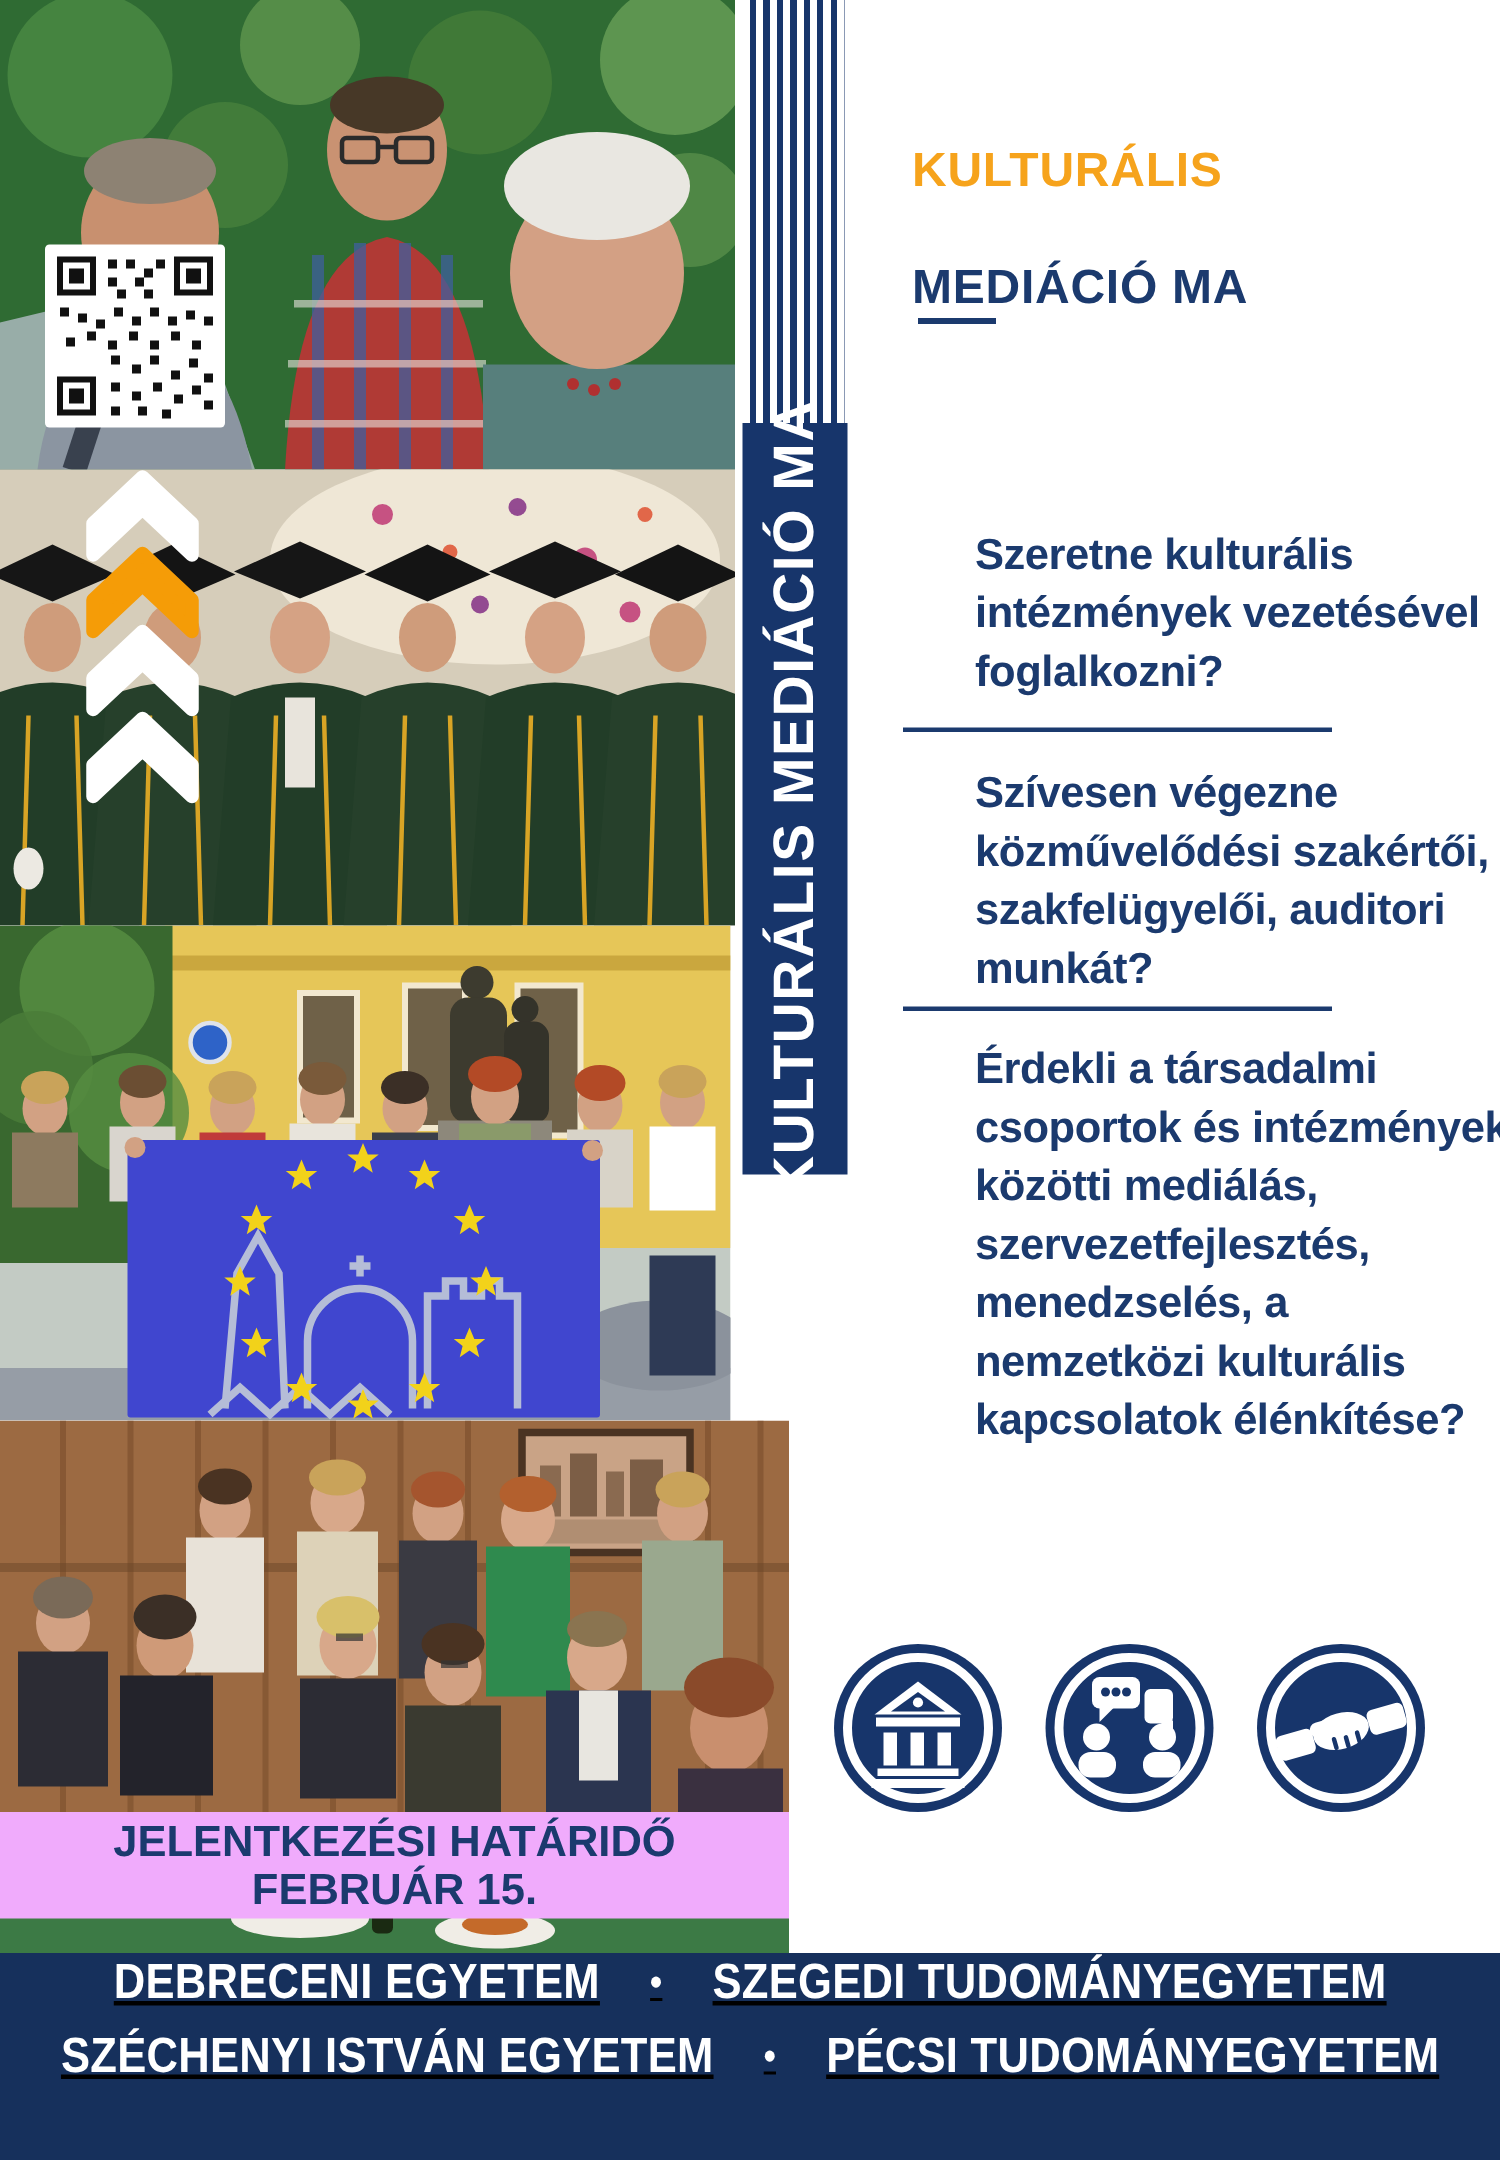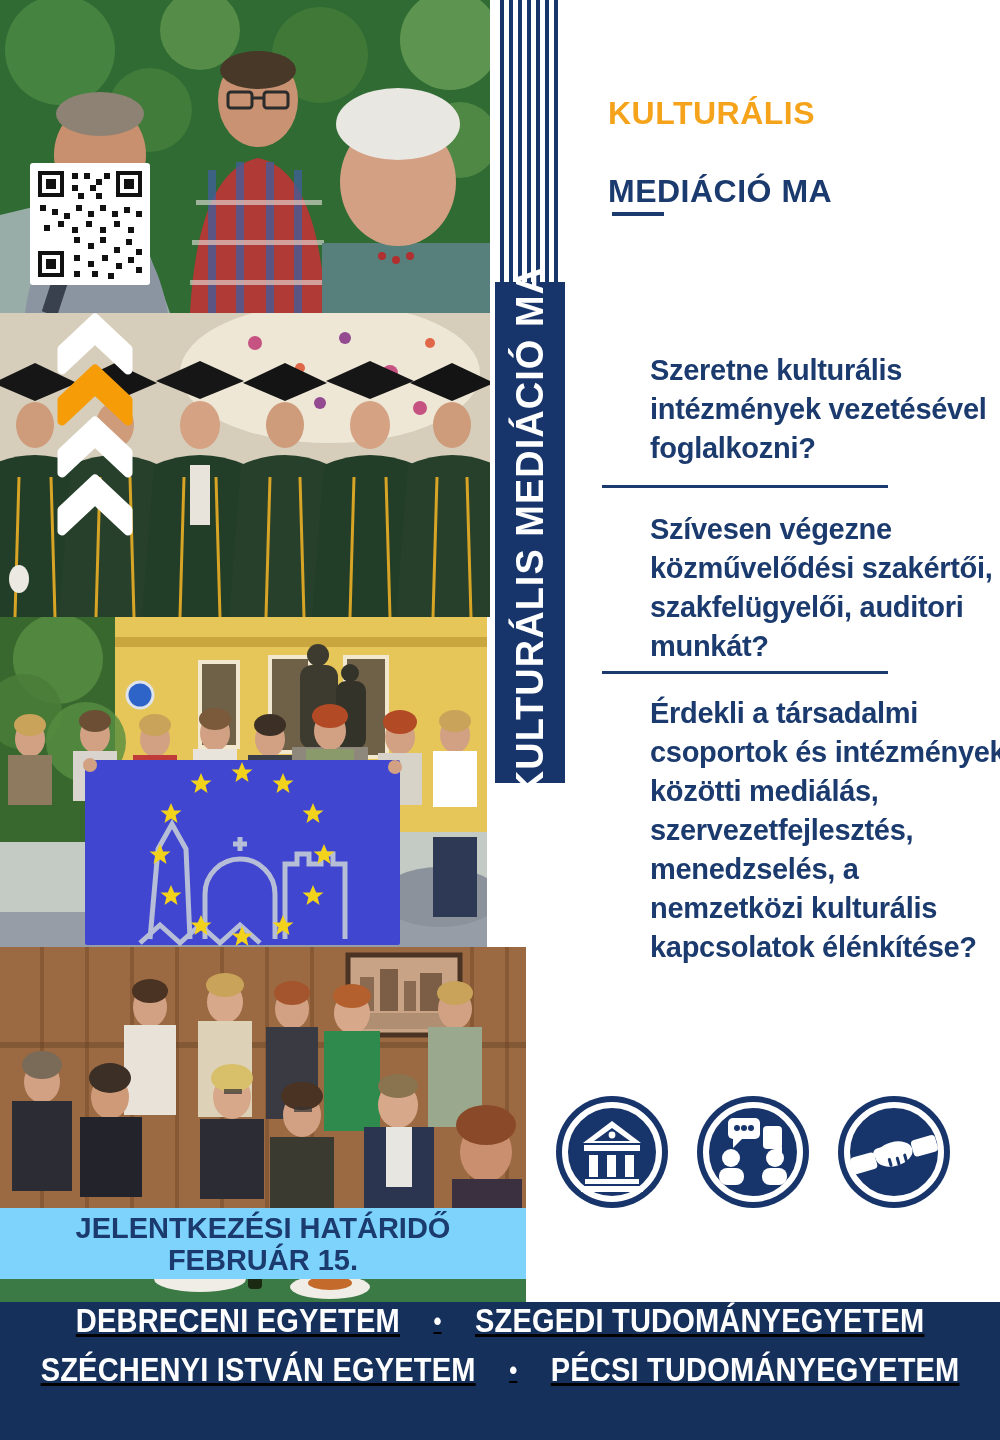--- a/index.html
+++ b/index.html
@@ -29,21 +29,21 @@
   .q{left:602px;width:370px;color:var(--navy);font-size:29px;line-height:39px;
      font-weight:700;letter-spacing:-.3px;white-space:pre-line;margin-left:48px;}
   .q1{top:351px;} .q2{top:510px;} .q3{top:694px;}
   .rule{left:602px;width:286px;height:3px;background:var(--navy);}
   .rule1{top:485px;} .rule2{top:671px;}
 
   
   .icons{left:554px;top:1094px;display:flex;gap:25px;}
 
   
-  .deadline{left:0;top:1208px;width:526px;height:71px;background:#7dd3fc;
+  .deadline{left:0;top:1208px;width:526px;height:71px;background:#f0abfc;
             display:flex;align-items:center;justify-content:center;text-align:center;
             color:var(--navy);font-size:29px;font-weight:700;line-height:32px;white-space:pre-line;}
 
   
   .footer{left:0;top:1302px;width:1000px;height:140px;background:var(--bar);
           display:flex;flex-direction:column;align-items:center;justify-content:flex-start;gap:11px;text-decoration:underline;}
   .footer .line{display:flex;align-items:center;gap:38px;color:#fff;font-weight:700;
                 font-size:33px;letter-spacing:.2px;transform:scaleX(.88);white-space:nowrap;}
   .footer .bullet{font-size:26px;line-height:1;}
 </style>

